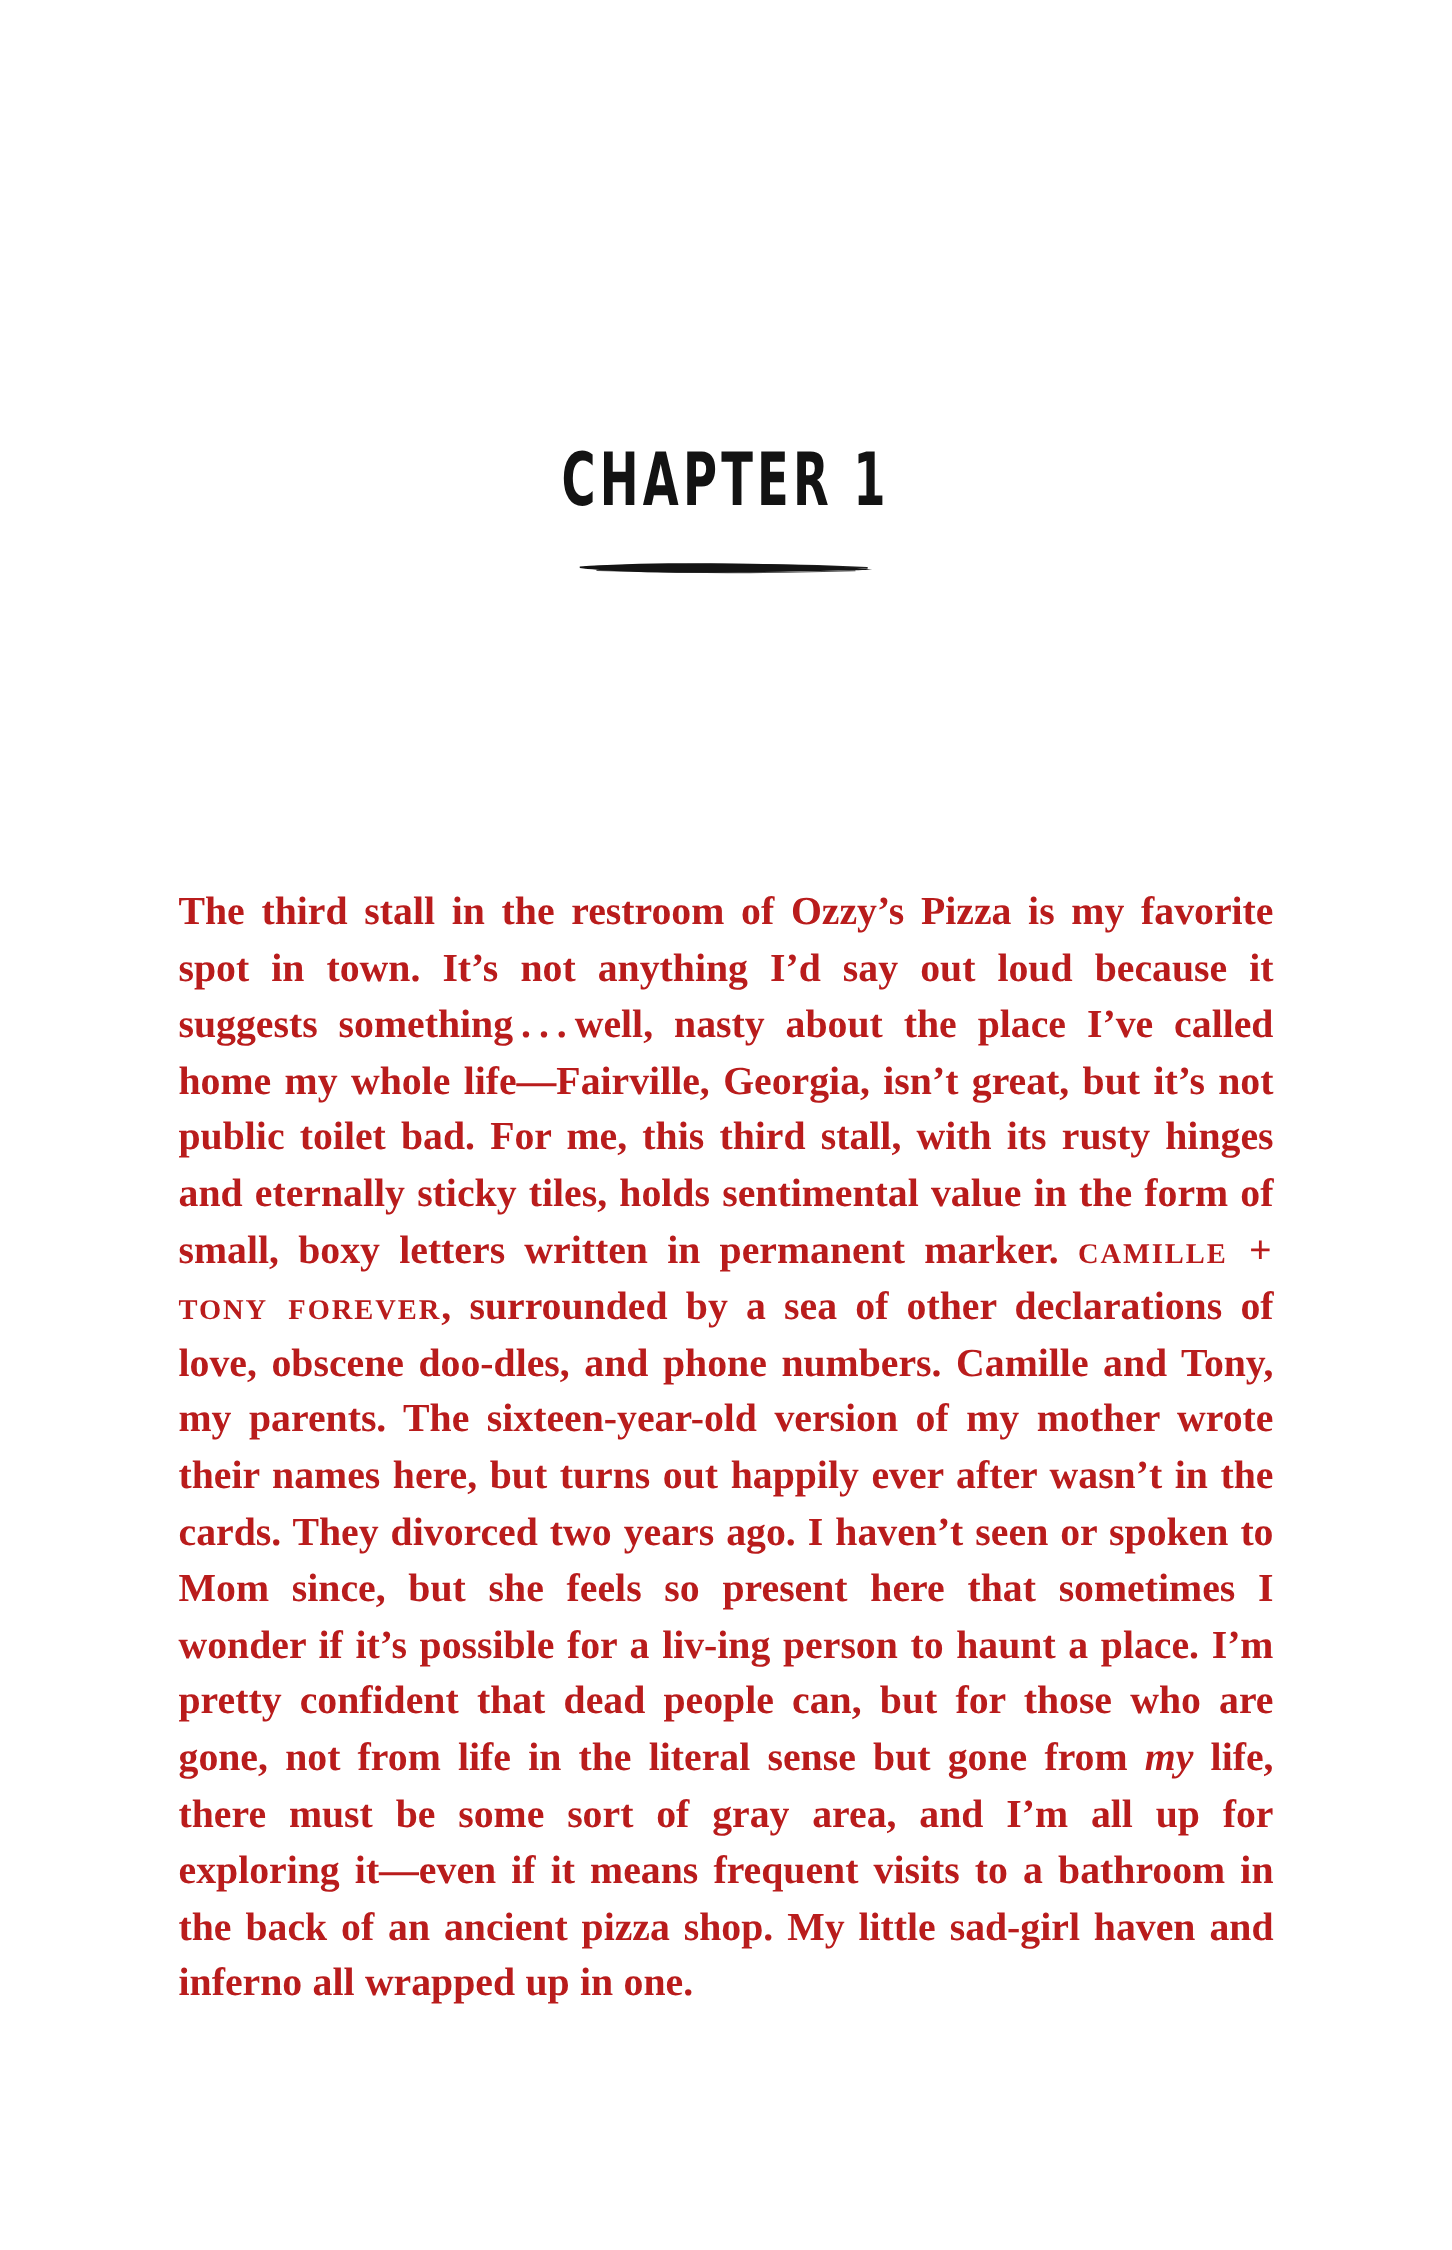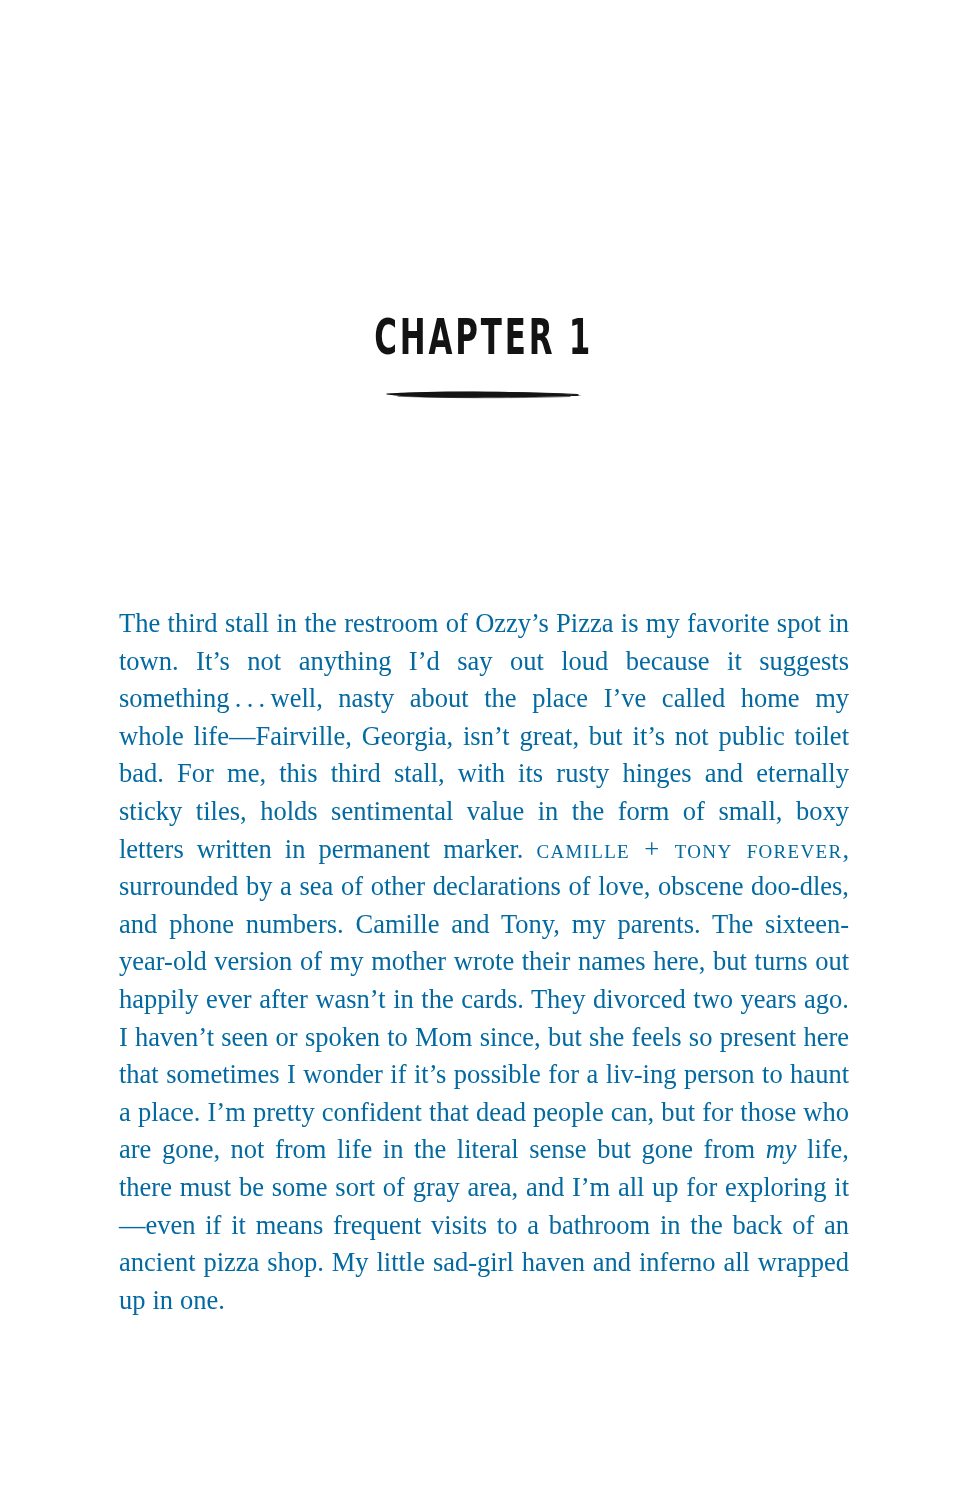--- a/index.html
+++ b/index.html
@@ -5,21 +5,21 @@
   html, body {
     margin: 0;
     padding: 0;
     background: #ffffff;
   }
 
   .page {
     position: relative;
     width: 968px;
     height: 1460px;
-    margin: 16px auto;
+    margin: 0 auto;
     background: #ffffff;
     overflow: hidden;
   }
 
   
   .chapter-head {
     position: absolute;
     top: 300px;
     left: 0;
     width: 968px;
@@ -52,26 +52,27 @@
     top: 589px;
     left: 119px;
     width: 730px;
   }
 
   .body-para {
     margin: 0;
     font-family: "Liberation Serif", "DejaVu Serif", serif;
     font-size: 26.5px;
     line-height: 37.6px;
-    color: #0369a1;
+    color: #b91c1c;
     text-align: justify;
     text-justify: inter-word;
     hyphens: manual;
     -webkit-hyphens: manual;
     word-spacing: 0.3px;
+    font-weight: bold;
   }
 
   .smallcaps {
     font-variant: small-caps;
     text-transform: lowercase;
     letter-spacing: 1.3px;
     font-size: 26.5px;
   }
 
   .ital {

